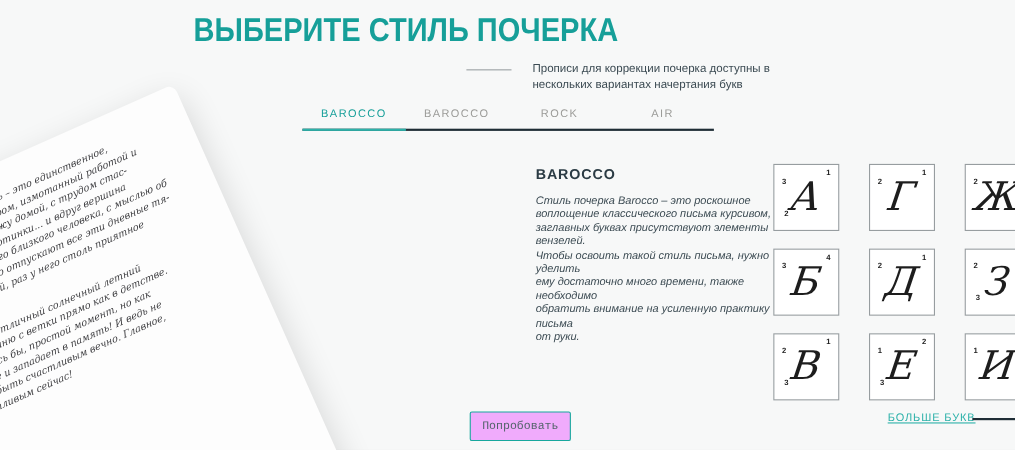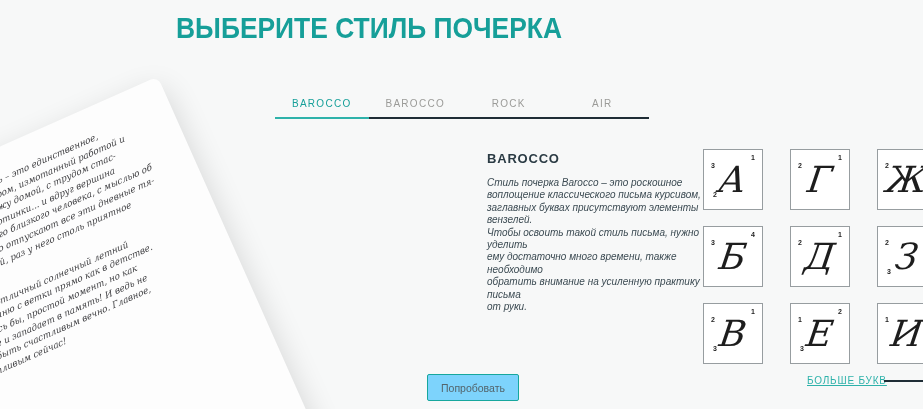--- a/index.html
+++ b/index.html
@@ -64,21 +64,21 @@
   .percent { font-size:25px; color:#2b3b44; }
   .stat-caption { font-size:10px; margin:1px 0 9px 39px; }
   .bars { display:flex; align-items:flex-end; gap:2px; height:18px; margin:2px 0 3px 0; }
   .bar { width:4px; background:#1f2d36; }
   .bar.outline { background:#fdfdfd; border:1px solid #1f2d36; width:6px; }
 
   
   .btn { position:absolute; top:374px; height:27px; font-size:10.5px; font-family:"Liberation Sans", sans-serif;
          border-radius:2px; cursor:pointer; }
   .btn-buy { left:320px; width:99px; background:#17a79d; color:#ffffff; border:none;margin-top:35px; }
-  .btn-try { left:427px; width:92px; background:#7dd3fc; color:#53646b; border:1px solid #17a79d; }
+  .btn-try { left:427px; width:92px; background:#f0abfc; color:#53646b; border:1px solid #17a79d;font-family:Liberation Mono, monospace; }
 
   
   .letters-grid {
     position:absolute; left:703px; top:149px;
     display:grid; grid-template-columns:repeat(3,60px); grid-auto-rows:61px; column-gap:27px; row-gap:16px;
   }
   .letter-card { position:relative; background:#ffffff; border:1px solid #979da0; }
   .glyph {
     position:absolute; inset:0; display:flex; align-items:center; justify-content:center;
     font-family:"DejaVu Serif", serif; font-style:italic; font-size:36px; color:#1d1d1d;
@@ -119,20 +119,25 @@
         <div>Такой, казалось бы, простой момент, но как</div>
         <div>греет сердце и западает в память! И ведь не</div>
         <div>так важно быть счастливым вечно. Главное,</div>
         <div>быть счастливым сейчас!</div>
       </div>
     </div>
   </div>
 
   <h1 class="title">ВЫБЕРИТЕ СТИЛЬ ПОЧЕРКА</h1>
 
+  <div class="intro">
+    <div class="intro-dash"></div>
+    <div class="intro-text">Прописи для коррекции почерка доступны в
+нескольких вариантах начертания букв</div>
+  </div>
 
   <div class="tabs">
     <div class="tab active">BAROCCO</div>
     <div class="tab">BAROCCO</div>
     <div class="tab">ROCK</div>
     <div class="tab">AIR</div>
   </div>
   <div class="tabs-line">
     <div class="tabs-line-active"></div>
   </div>

